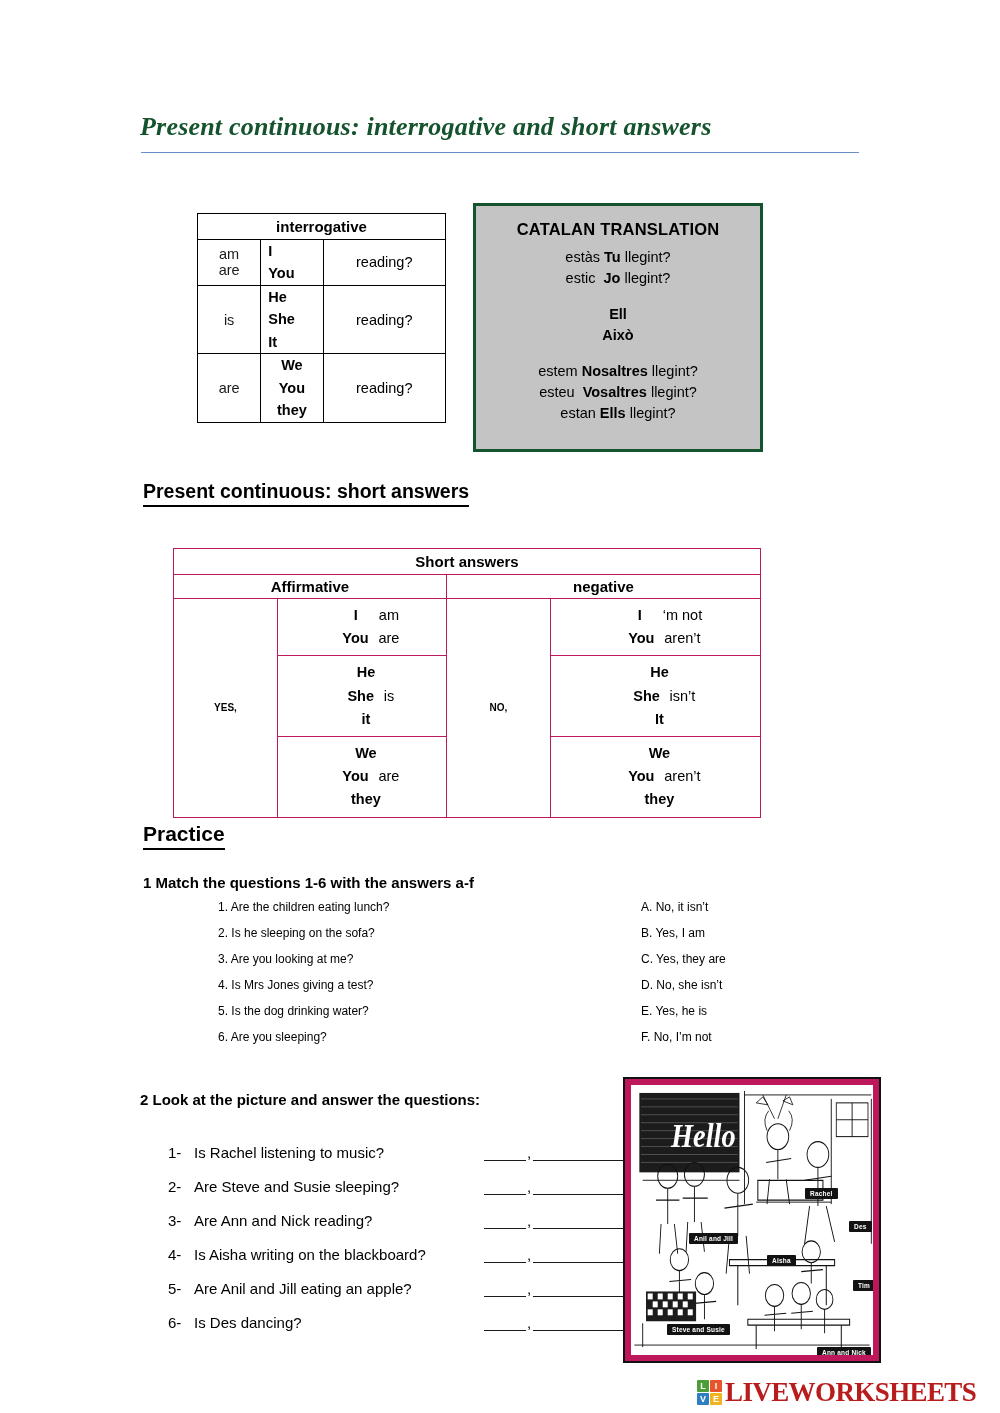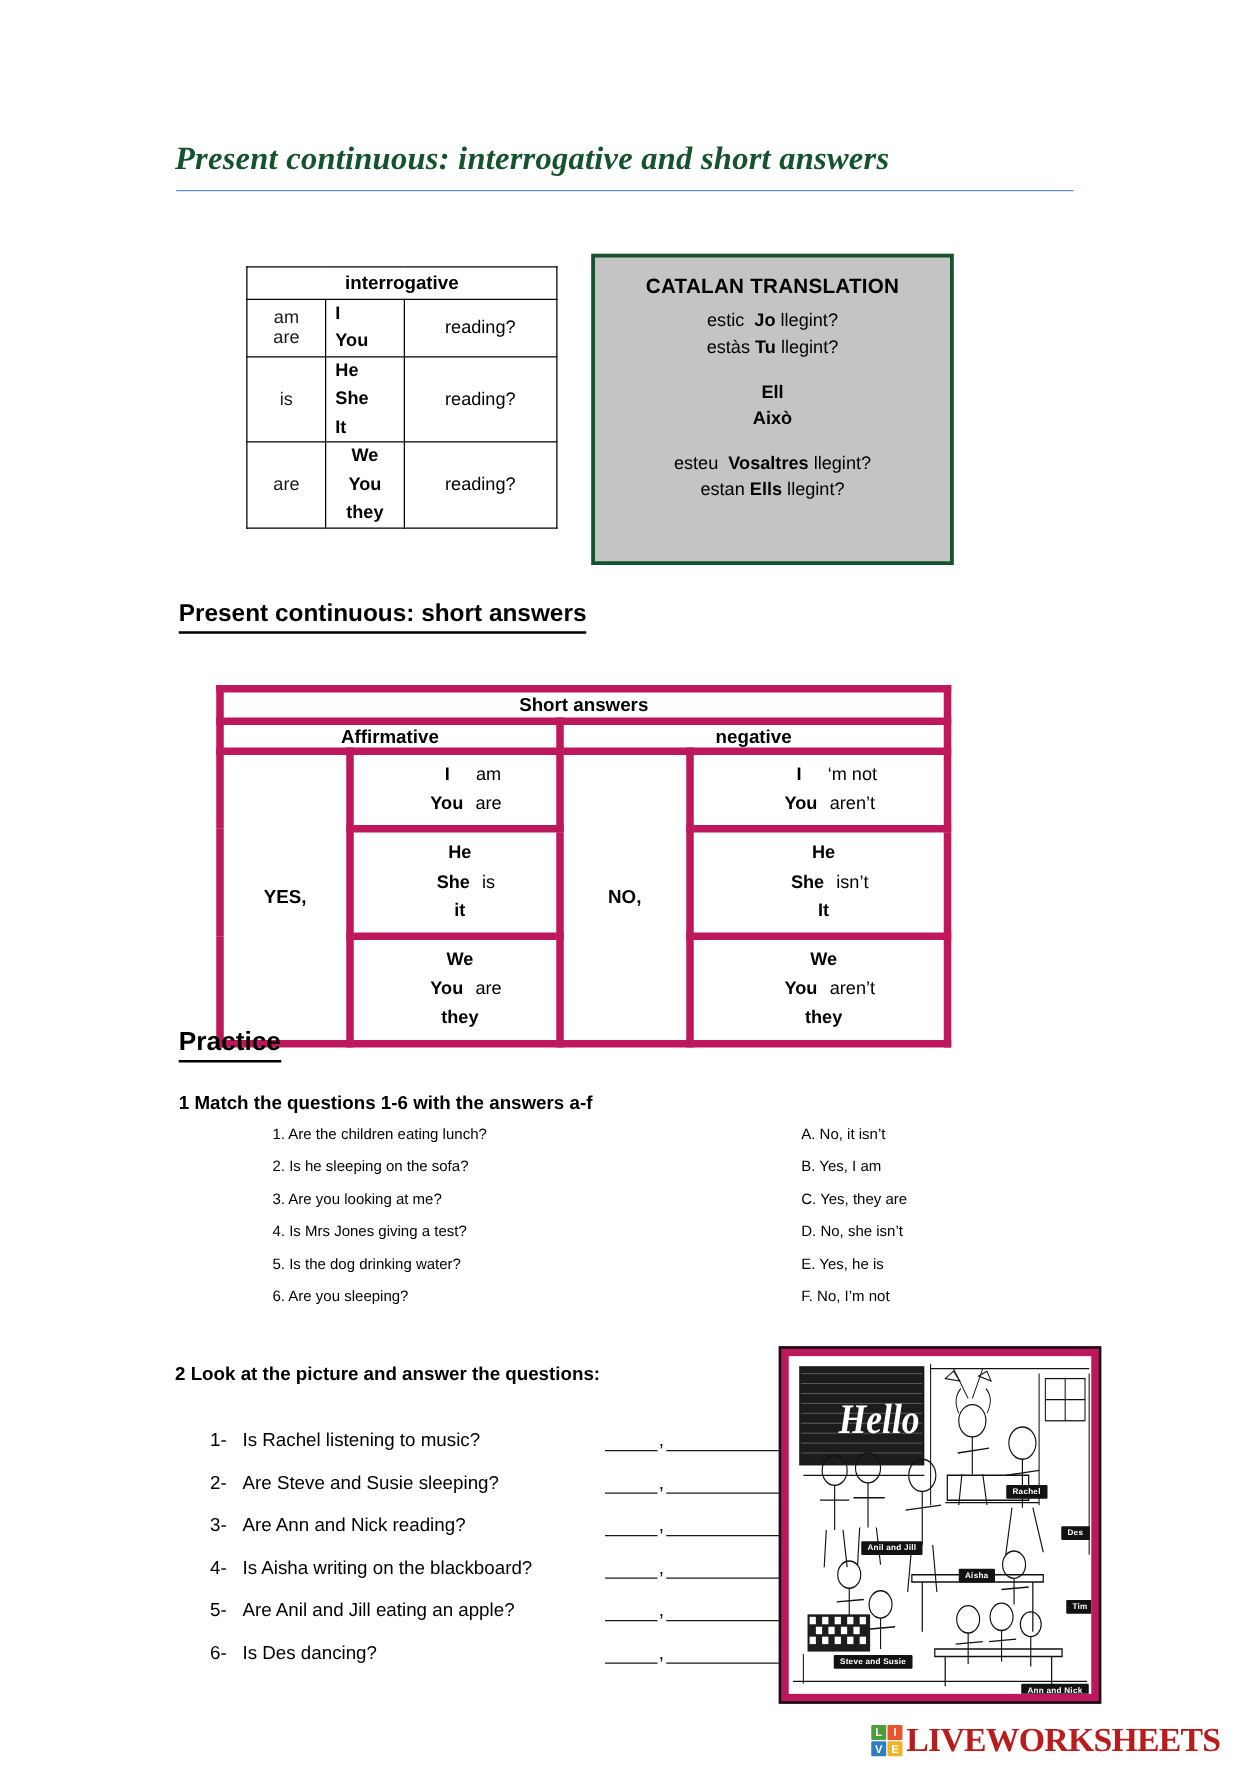--- a/index.html
+++ b/index.html
@@ -78,25 +78,25 @@
   #heading-practice { left:143px; top:822px; font-size:21px; padding-bottom:2px; }
 
   
   .sa-table {
     position:absolute; left:173px; top:548px;
     width:588px;
     border-collapse:collapse;
     font-size:14.5px;
   }
   .sa-table td, .sa-table th {
-    border:6px solid #be185d; padding:0; vertical-align:middle;
+    border:1px solid #be185d; padding:0; vertical-align:middle;
   }
   .sa-title { text-align:center; font-weight:bold; height:26px; font-size:15px; }
   .sa-sub { text-align:center; font-weight:bold; height:24px; font-size:15px; }
-  .sa-yesno { width:104px; text-align:center; font-weight:bold; font-size:15px; }
+  .sa-yesno { width:104px; text-align:center; font-weight:bold; font-size:10px; }
   .sa-cell { padding:5px 0 5px 8px !important; line-height:1.6;text-align:center; }
   .sa-cell .aux { font-weight:normal; }
   .w-pr { display:inline-block; min-width:46px; font-weight:bold; }
 
   
   .ex-label {
     position:absolute; font-weight:bold; font-size:15px; white-space:nowrap;
   }
   #ex1-label { left:143px; top:874px; }
   #ex2-label { left:140px; top:1091px; }
@@ -204,37 +204,42 @@
       <div class="p-line">they</div>
     </td>
     <td class="col-verb">reading?</td>
   </tr>
 </tbody>
   </table>
 
 <div class="catalan-box">
   <div class="catalan-title">CATALAN TRANSLATION</div>
   <div class="cat-line">
+    <span>estàs</span>
+    <b>Tu</b>
+    <span>llegint?</span>
+  </div>
+  <div class="cat-line">
     <span>estic</span>&nbsp;
     <b>Jo</b>
     <span>llegint?</span>
   </div>
-  <div class="cat-line">
-    <span>estàs</span>
-    <b>Tu</b>
+  <div class="cat-gap"></div>
+  <div class="cat-line">
+    <b>Ell</b>
+  </div>
+  <div class="cat-line">
+    <b>Això</b>
+  </div>
+  <div class="cat-gap"></div>
+  <div class="cat-line">
+    <span>estem</span>
+    <b>Nosaltres</b>
     <span>llegint?</span>
   </div>
-  <div class="cat-gap"></div>
-  <div class="cat-line">
-    <b>Ell</b>
-  </div>
-  <div class="cat-line">
-    <b>Això</b>
-  </div>
-  <div class="cat-gap"></div>
   <div class="cat-line">
     <span>esteu</span>&nbsp;
     <b>Vosaltres</b>
     <span>llegint?</span>
   </div>
   <div class="cat-line">
     <span>estan</span>
     <b>Ells</b>
     <span>llegint?</span>
   </div>

